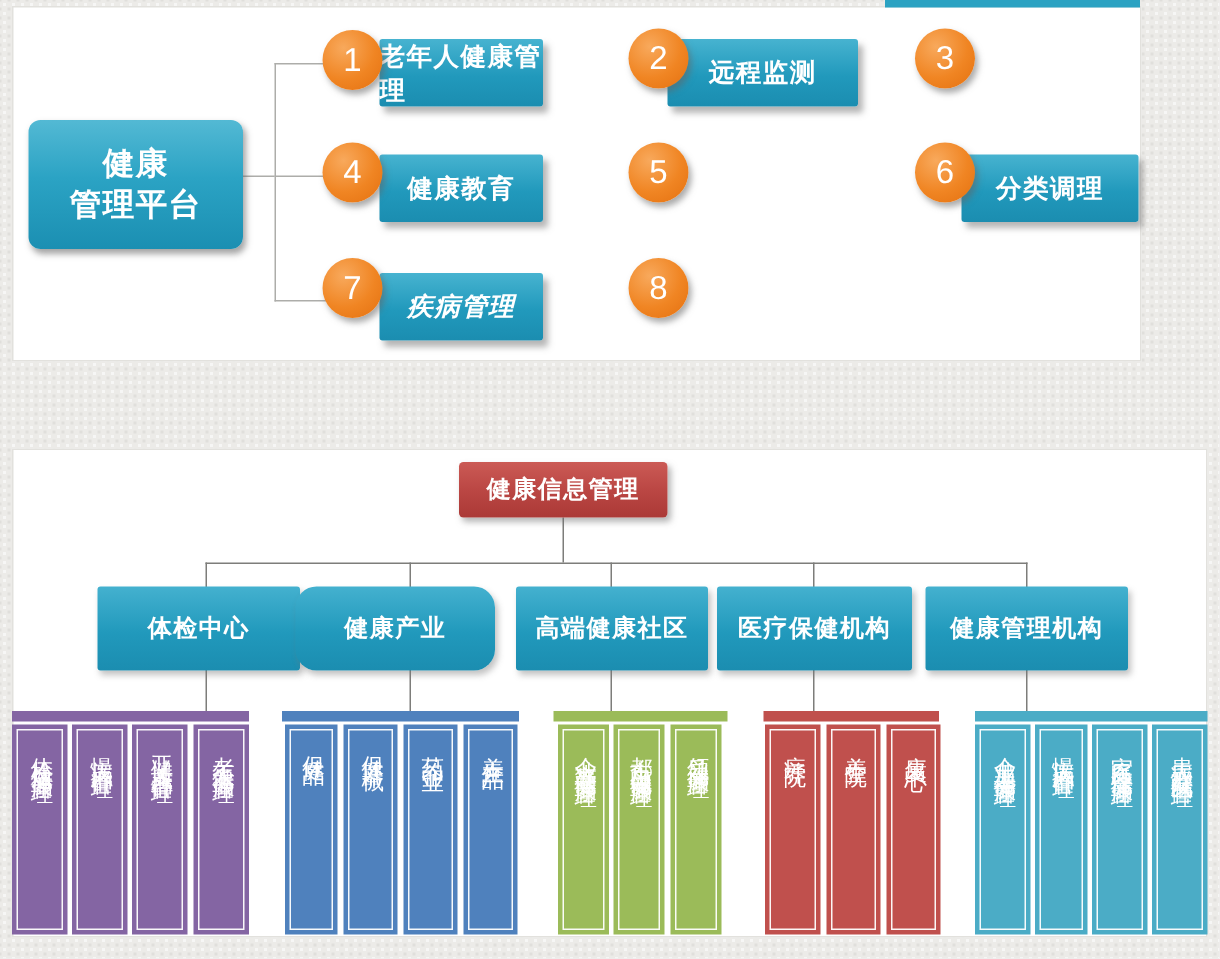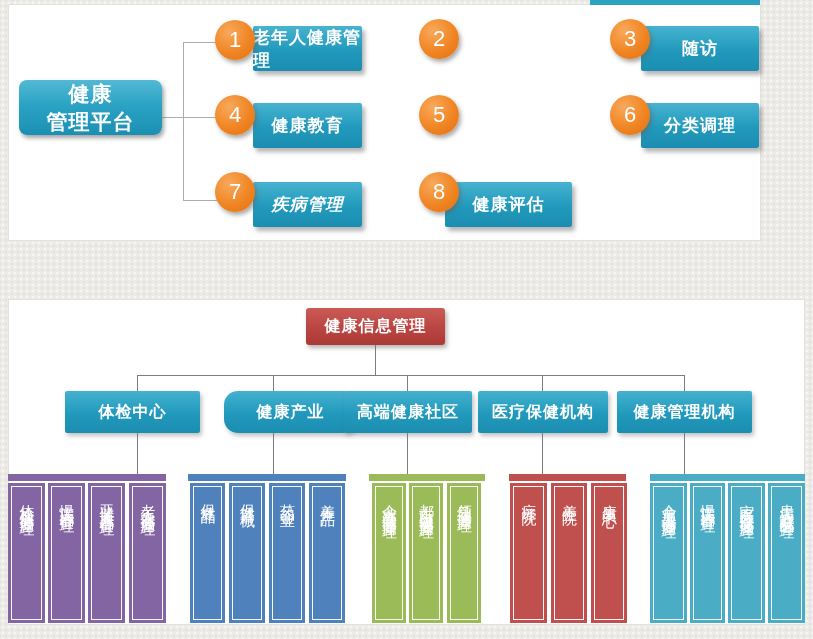--- a/index.html
+++ b/index.html
@@ -15,21 +15,21 @@
   }
   .panel { position:absolute; background:#fff; border:1px solid #e2e1dd; }
   .panel-top    { left:8px;  top:4px;   width:753px; height:237px; }
   .panel-bottom { left:8px;  top:299px; width:797px; height:326px; }
 
   .top-strip { position:absolute; left:590px; top:0; width:170px; height:5px;
     background:#2ba2c2; z-index:4; }
 
   
   .main-box {
-    position:absolute; left:19px; top:80px; width:143px; height:55px;
+    position:absolute; left:19px; top:80px; width:143px; height:86px;
     border-radius:8px; z-index:2;
     background:linear-gradient(180deg,#53b9d4 0%,#2ba3c4 45%,#1b8fb2 100%);
     box-shadow:2px 3px 4px rgba(90,90,90,.55);
     display:flex; align-items:center; justify-content:center;
     color:#fff; font-weight:bold; font-size:21px; line-height:1.3; text-align:center;
     white-space:pre-line; letter-spacing:1px;
   }
   .item-box {
     position:absolute; height:45px; border-radius:2px; z-index:2;
     background:linear-gradient(180deg,#47b3d0 0%,#2199bc 55%,#1b8db0 100%);
@@ -51,21 +51,21 @@
   
   .root-box {
     position:absolute; left:306px; top:308px; width:139px; height:37px;
     border-radius:3px; z-index:2;
     background:linear-gradient(180deg,#cb5a55 0%,#bb4744 50%,#ab3936 100%);
     box-shadow:2px 3px 4px rgba(110,110,110,.5);
     display:flex; align-items:center; justify-content:center;
     color:#fff; font-weight:bold; font-size:16px; letter-spacing:1px;
   }
   .branch-box {
-    position:absolute; top:391px; height:42px; border-radius:2px; z-index:2;
+    position:absolute; top:391px; height:56px; border-radius:2px; z-index:2;
     background:linear-gradient(180deg,#44b1cf 0%,#2199bc 55%,#1b8db0 100%);
     box-shadow:2px 3px 4px rgba(120,120,120,.45);
     display:flex; align-items:center; justify-content:center;
     color:#fff; font-weight:bold; font-size:16px; letter-spacing:1px;
   }
   .bar { position:absolute; top:474px; height:7px; z-index:2; }
   .col {
     position:absolute; top:483px; height:140px; z-index:2;
     display:flex; justify-content:center;
   }
@@ -92,57 +92,56 @@
   <div class="tline h" style="left:162px;top:117px;width:21px;"></div>
   <div class="tline v" style="left:183px;top:42px;height:159px;"></div>
   <div class="tline h" style="left:183px;top:42px;width:36px;"></div>
   <div class="tline h" style="left:183px;top:117px;width:36px;"></div>
   <div class="tline h" style="left:183px;top:200px;width:36px;"></div>
 
   <div class="num-circle" style="left:215px;top:20px;">1</div>
   <div class="item-box" style="left:253px;top:26px;width:109px;">老年人健康管理</div>
 
   <div class="num-circle" style="left:419px;top:19px;">2</div>
+  <div class="item-box" style="left:445px;top:26px;width:127px;">远程监测</div>
 
   <div class="num-circle" style="left:610px;top:19px;">3</div>
-  <div class="item-box" style="left:641px;top:26px;width:118px;">随访</div>
 
   <div class="num-circle" style="left:215px;top:95px;">4</div>
   <div class="item-box" style="left:253px;top:103px;width:109px;">健康教育</div>
 
   <div class="num-circle" style="left:419px;top:95px;">5</div>
 
   <div class="num-circle" style="left:610px;top:95px;">6</div>
   <div class="item-box" style="left:641px;top:103px;width:118px;">分类调理</div>
 
   <div class="num-circle" style="left:215px;top:172px;">7</div>
   <div class="item-box" style="left:253px;top:182px;width:109px;font-style:italic;">疾病管理</div>
 
   <div class="num-circle" style="left:419px;top:172px;">8</div>
-  <div class="item-box" style="left:445px;top:182px;width:127px;">健康评估</div>
 
   <div class="panel panel-bottom"></div>
 
   <div class="root-box">健康信息管理</div>
 
   <div class="bline v" style="left:375px;top:345px;height:30px;"></div>
   <div class="bline h" style="left:137px;top:375px;width:548px;"></div>
   <div class="bline v" style="left:137px;top:375px;height:17px;"></div>
   <div class="bline v" style="left:273px;top:375px;height:17px;"></div>
   <div class="bline v" style="left:407px;top:375px;height:17px;"></div>
   <div class="bline v" style="left:542px;top:375px;height:17px;"></div>
   <div class="bline v" style="left:684px;top:375px;height:17px;"></div>
   <div class="bline v" style="left:137px;top:430px;height:45px;"></div>
   <div class="bline v" style="left:273px;top:430px;height:45px;"></div>
   <div class="bline v" style="left:407px;top:430px;height:45px;"></div>
   <div class="bline v" style="left:542px;top:430px;height:45px;"></div>
   <div class="bline v" style="left:684px;top:430px;height:45px;"></div>
 
   <div class="branch-box" style="left:65px;width:135px;">体检中心</div>
-  <div class="branch-box" style="left:224px;width:133px;border-radius:14px;">健康产业</div>
+  <div class="branch-box" style="left:197px;width:133px;border-radius:14px;">健康产业</div>
   <div class="branch-box" style="left:344px;width:128px;">高端健康社区</div>
   <div class="branch-box" style="left:617px;width:135px;">健康管理机构</div>
   <div class="branch-box" style="left:478px;width:130px;">医疗保健机构</div>
 
   <div class="bar" style="left: 8px; width: 158px; background: rgb(132, 101, 163);"></div>
   <div class="bar" style="left: 188px; width: 158px; background: rgb(79, 129, 189);"></div>
   <div class="bar" style="left: 369px; width: 116px; background: rgb(155, 187, 89);"></div>
   <div class="bar" style="left: 509px; width: 117px; background: rgb(192, 80, 77);"></div>
   <div class="bar" style="left: 650px; width: 155px; background: rgb(75, 172, 198);"></div>
 

